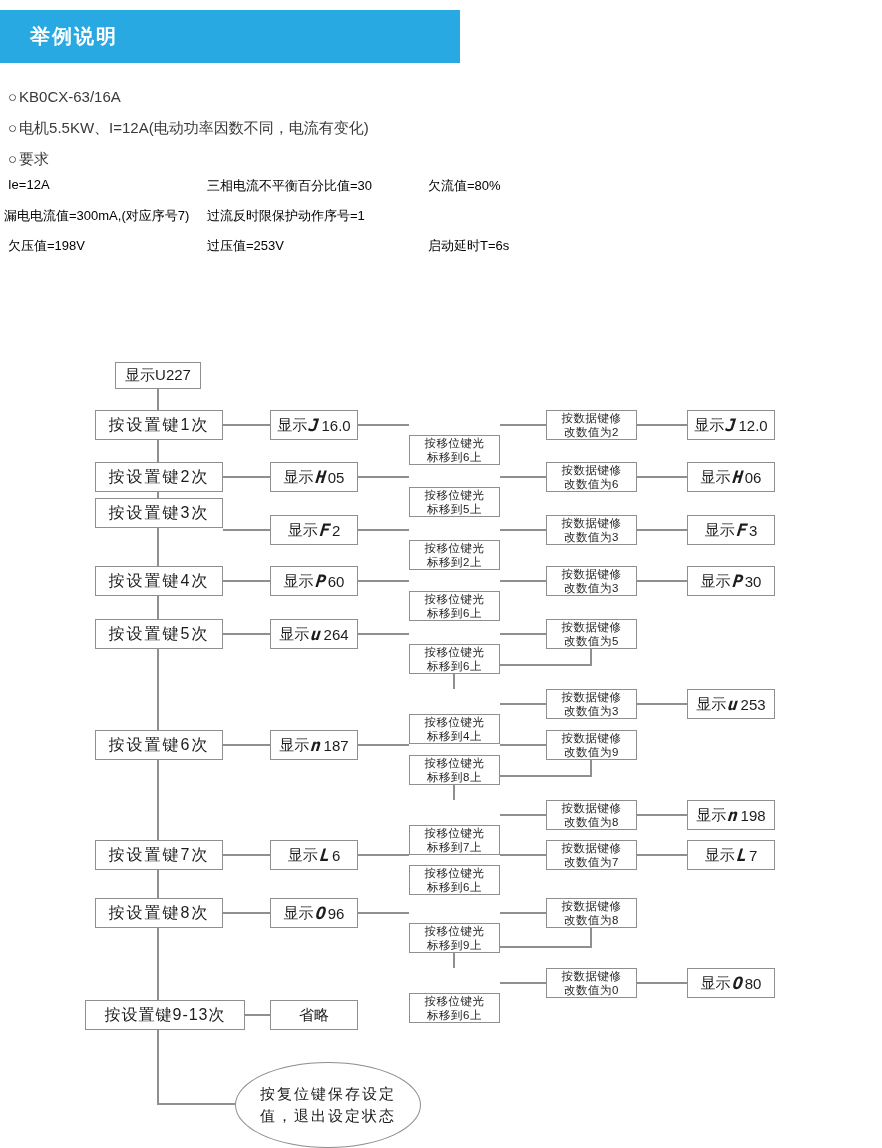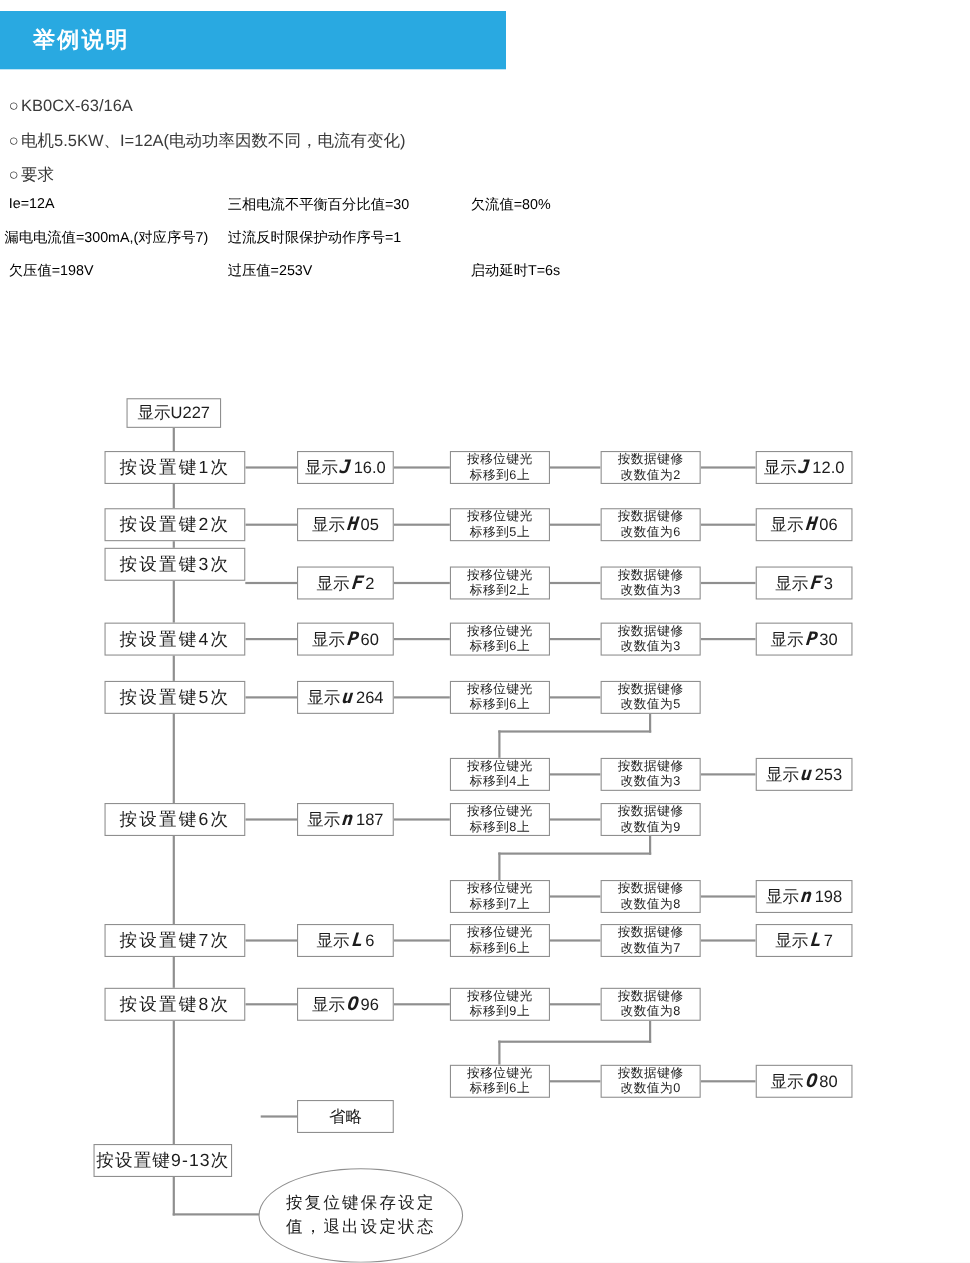--- a/index.html
+++ b/index.html
@@ -15,23 +15,23 @@
   }
   .bullet{position:absolute;left:8px;font-size:15px;color:#3a3a3a;white-space:nowrap;}
   .bullet .marker{margin-right:2px;}
   .spec{position:absolute;font-size:13px;color:#000000;white-space:nowrap;}
   .box{
     position:absolute;background:#ffffff;border:1.5px solid #8f8f8f;
     display:flex;align-items:center;justify-content:center;
     box-sizing:border-box;color:#1c1c1c;white-space:nowrap;z-index:2;
   }
   .c1{left:95px;width:128px;height:30px;font-size:16px;letter-spacing:2px;}
-  .c1w{left:85px;width:126px;height:30px;font-size:16px;letter-spacing:1px;margin-top:40px;}
+  .c1w{left:85px;width:160px;height:30px;font-size:16px;letter-spacing:1px;}
   .c2{left:270px;width:88px;height:30px;font-size:15px;}
-  .c3{left:409px;width:91px;height:30px;font-size:11.5px;flex-direction:column;line-height:1.25;letter-spacing:.5px;}
+  .c3{left:409px;width:91px;height:30px;font-size:11.5px;flex-direction:column;line-height:1.25;letter-spacing:.5px;margin-top:25px;}
   .c4{left:546px;width:91px;height:30px;font-size:11.5px;flex-direction:column;line-height:1.25;letter-spacing:.5px;}
   .c5{left:687px;width:88px;height:30px;font-size:15px;}
   .ustart{left:115px;top:362px;width:86px;height:27px;font-size:15px;}
   .seg{
     font-family:"DejaVu Sans Mono",monospace;font-style:italic;font-weight:bold;
     font-size:17px;margin:0 2px;transform:skewX(-6deg);display:inline-block;
   }
   .hl{position:absolute;height:2px;background:#8f8f8f;z-index:1;}
   .vl{position:absolute;width:2px;background:#8f8f8f;z-index:1;}
   .ellipse{

